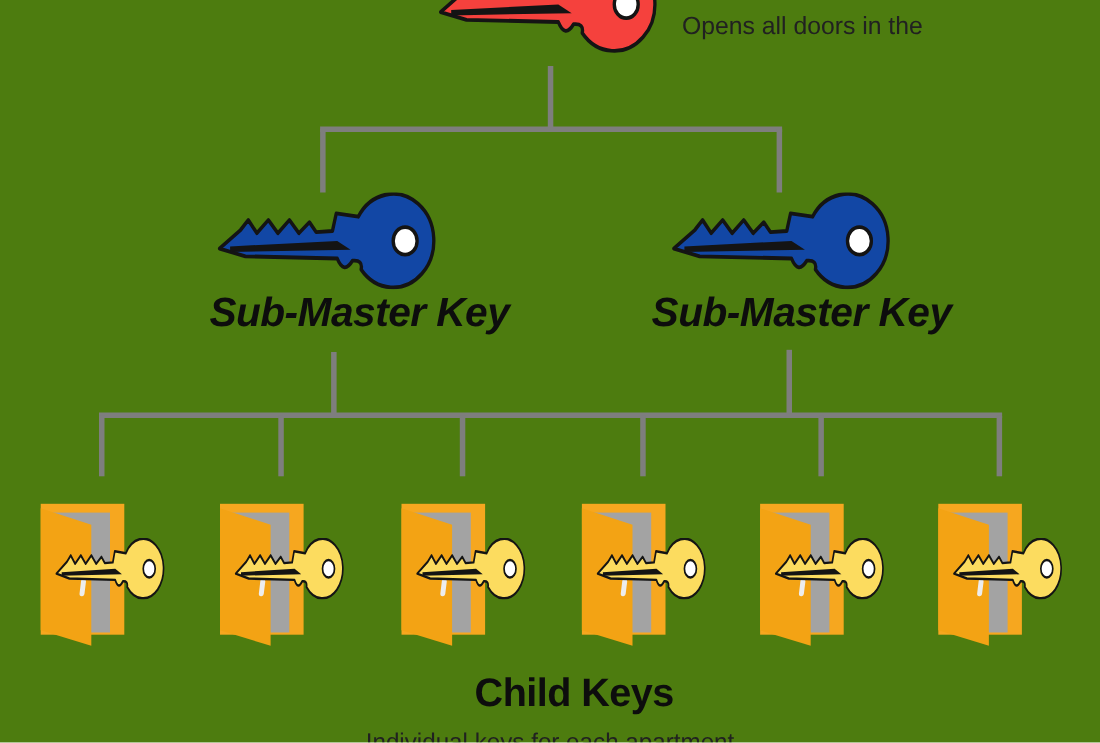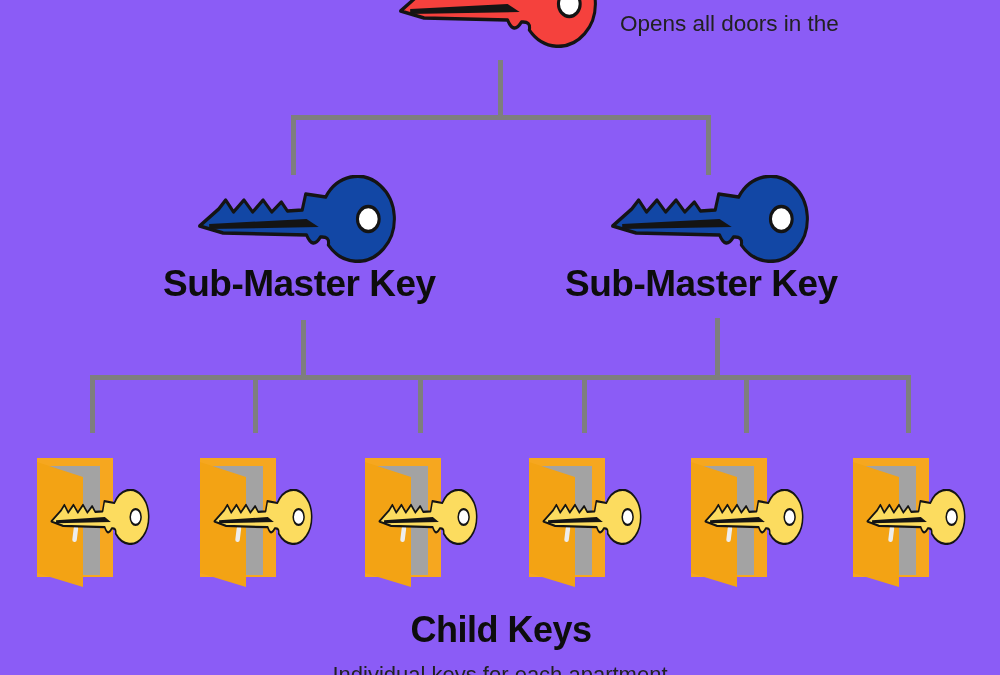--- a/index.html
+++ b/index.html
@@ -1,29 +1,29 @@
 <!DOCTYPE html>
 <html><head>
 <meta charset="utf-8">
 <style>
   html,body{margin:0;padding:0;background:#ffffff;}
   .canvas{
     position:relative;width:1000px;height:675px;overflow:hidden;
-    background:#8b5cf6;font-family:"Liberation Sans",sans-serif;
+    background:#4d7c0f;font-family:"Liberation Sans",sans-serif;
   }
   .abs{position:absolute;}
   .line{position:absolute;background:#7E7E7E;}
   .desc{
     font-size:22.5px;line-height:31px;color:#212121;
     font-family:"Liberation Sans",sans-serif;
   }
   .keylabel{
-    position:absolute;width:300px;text-align:left;
+    position:absolute;width:300px;text-align:right;
     font-size:37px;line-height:40px;font-weight:700;color:#0D0D0D;
-    letter-spacing:-0.5px;white-space:nowrap;
+    letter-spacing:-0.5px;white-space:nowrap;font-style:italic;
   }
   .childtitle{
     position:absolute;width:300px;text-align:center;
     font-size:36px;line-height:44px;font-weight:700;color:#0D0D0D;
     letter-spacing:-0.5px;white-space:nowrap;
   }
   .childdesc{
     position:absolute;width:500px;text-align:center;
     font-size:22px;line-height:30px;color:#212121;white-space:nowrap;
   }
@@ -126,16 +126,16 @@
   <svg class="doorsvg" style="left:852px;top:456px;color:#FCDC5F" width="115" height="132" viewBox="0 0 115 132">
     <rect x="1" y="2" width="76" height="119" fill="#F6A71F"></rect>
     <rect x="10" y="10" width="54" height="109" fill="#A3A3A3"></rect>
     <polygon points="1,6 47,21 47,131 1,117" fill="#F3A314"></polygon>
     <rect x="37" y="70" width="4.5" height="16" rx="2.2" fill="#EDEDED" transform="rotate(7 39 78)"></rect>
     <svg x="14" y="33" width="100" height="56" viewBox="0 0 230 88" preserveAspectRatio="none">
         <use href="#key-shape"></use>
       </svg>
   </svg>
 
-  <div class="childtitle" style="left:351px;top:608px;">Child Keys</div>
+  <div class="childtitle" style="left:372px;top:608px;">Child Keys</div>
   <div class="childdesc" style="left:250px;top:660px;">Individual keys for each apartment</div>
 
 </div>
 
 </body></html>

